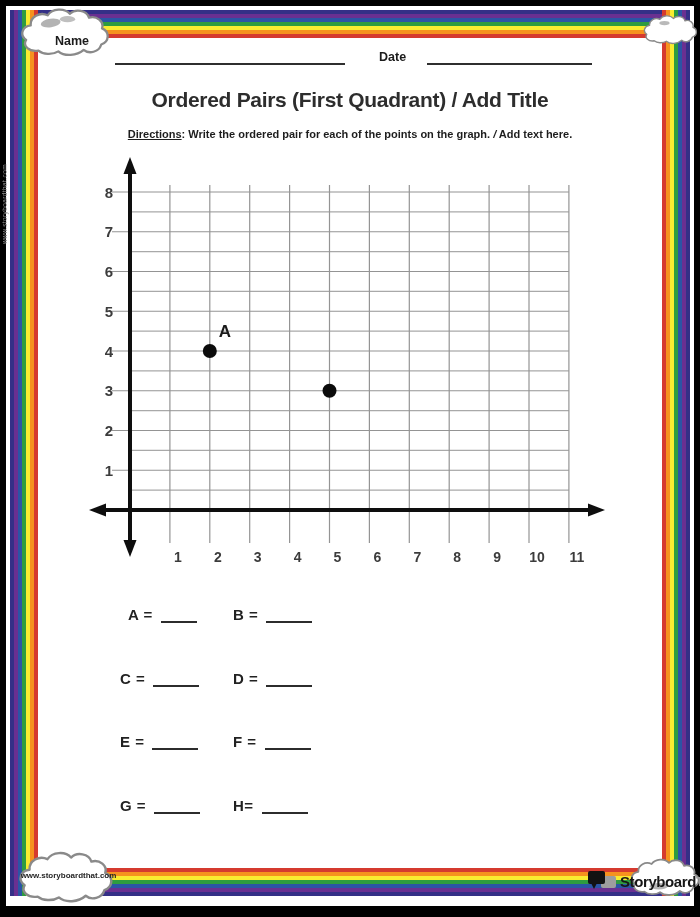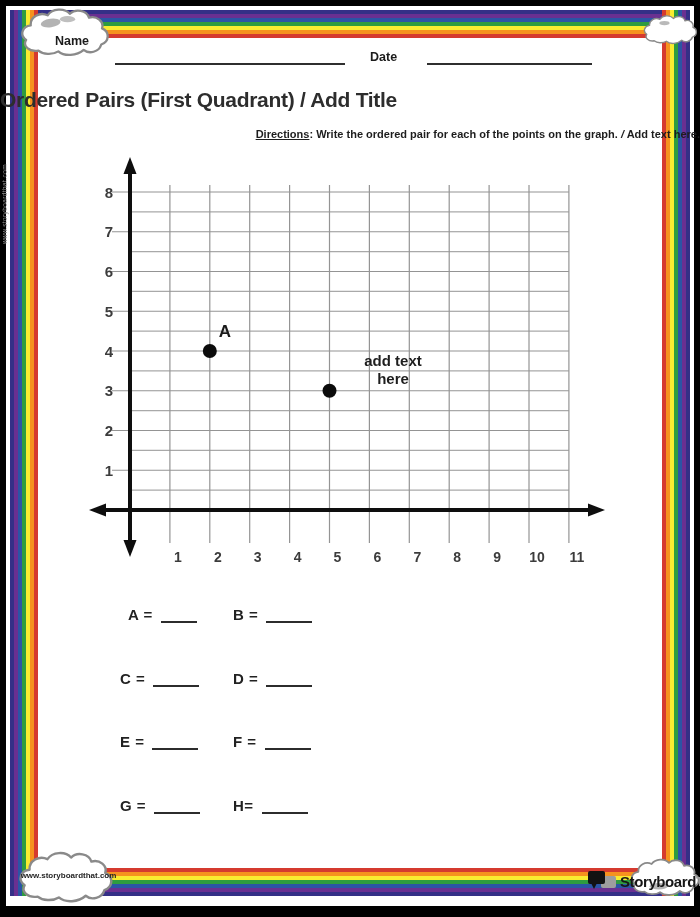--- a/index.html
+++ b/index.html
@@ -17,23 +17,23 @@
   .rb-right{left:662px;top:10px;width:28px;height:886px;
     background:linear-gradient(to left,#343087 0 4px,#6A3091 4px 8px,#2B55A5 8px 12px,#2E9C3F 12px 16px,#F9EC31 16px 20px,#F6921E 20px 24px,#D53A2F 24px 28px);}
   .cloud{position:absolute;z-index:2;}
   .cloud-text{position:absolute;z-index:3;font-weight:700;color:#262626;text-align:center;}
   .side-url{position:absolute;left:1px;top:148px;height:96px;z-index:3;
     writing-mode:vertical-rl;transform:rotate(180deg);
     font-size:6.5px;font-weight:400;color:#8f8f8f;letter-spacing:.4px;}
   
   .hdr-label{position:absolute;font-weight:700;font-size:12.5px;color:#1c1c1c;z-index:4;}
   .hdr-line{position:absolute;height:13px;border-bottom:2px solid #2f2f2f;z-index:4;}
-  .title{position:absolute;left:0;top:88px;width:700px;z-index:4;
+  .title{position:absolute;left:0;top:88px;width:700px;text-align:center;z-index:4;
     font-weight:700;font-size:21px;color:#2d2d2d;letter-spacing:-0.3px;}
-  .directions{position:absolute;left:0;top:128px;width:700px;text-align:right;z-index:4;
+  .directions{position:absolute;left:0;top:128px;width:700px;text-align:center;z-index:4;
     font-weight:700;font-size:11px;color:#1d1d1d;}
   .directions .u{text-decoration:underline;}
   .directions i{font-style:italic;}
   
   #graph{position:absolute;left:85px;top:155px;z-index:2;}
   #graph .tick{font:700 14px "Liberation Sans",sans-serif;fill:#3c3c3c;text-anchor:middle;}
   #graph .ylab{font:700 15px "Liberation Sans",sans-serif;text-anchor:end;}
   #graph .plab{font:700 17px "Liberation Sans",sans-serif;fill:#1a1a1a;text-anchor:middle;}
   .note{position:absolute;left:355px;top:352px;width:76px;z-index:3;text-align:center;
     font-weight:700;font-size:15px;line-height:1.22;color:#1e1e1e;cursor:text;}
@@ -84,21 +84,21 @@
   <svg class="cloud" style="left:630px;top:850px;width:72px;height:58px" viewBox="0 0 120 70">
     <use href="#cloud-shape"></use>
     <ellipse cx="48" cy="47" rx="15" ry="5.5" fill="#b5b5b5"></ellipse>
   </svg>
 
   <div class="cloud-text" style="left:20px;top:871px;width:97px;font-size:8px">www.storyboardthat.com</div>
   <div class="side-url">www.storyboardthat.com</div>
 
   <div class="hdr-label" style="left:55px;top:34px">Name</div>
   <div class="hdr-line" style="left:115px;top:50px;width:230px"></div>
-  <div class="hdr-label" style="left:370px;top:50px">Date</div>
+  <div class="hdr-label" style="left:379px;top:50px">Date</div>
   <div class="hdr-line" style="left:427px;top:50px;width:165px"></div>
 
   <div class="title">Ordered Pairs (First Quadrant) / Add Title</div>
 
   <div class="directions">
     <span class="u">Directions</span><span>: </span><span>Write the ordered pair for each of the points on the graph. </span><i>/</i><span> Add text here.</span>
   </div>
 
   <svg id="graph" width="530" height="420" viewBox="0 0 530 420">
       <line x1="45" y1="335.125" x2="483.9" y2="335.125" stroke="#a9a9a9" stroke-width="1.2"></line>
@@ -151,21 +151,20 @@
       <text x="28" y="201.5" class="tick ylab">4</text>
       <text x="28" y="161.75" class="tick ylab">5</text>
       <text x="28" y="122" class="tick ylab">6</text>
       <text x="28" y="82.25" class="tick ylab">7</text>
       <text x="28" y="42.5" class="tick ylab">8</text>
       <circle cx="124.8" cy="196" r="7" fill="#0b0b0b"></circle>
       <text x="139.8" y="182" class="plab">A</text>
       <circle cx="244.5" cy="235.75" r="7" fill="#0b0b0b"></circle>
     </svg>
 
-  <div class="note">add text here</div>
 
   <div id="answers">
       <div class="ans" style="left: 8px; top: 0px;">
         <span class="ans-label">A =</span>
         <span class="blank" style="width: 36px;"></span>
       </div>
       <div class="ans" style="left: 113px; top: 0px;">
         <span class="ans-label">B =</span>
         <span class="blank" style="width: 46px;"></span>
       </div>

